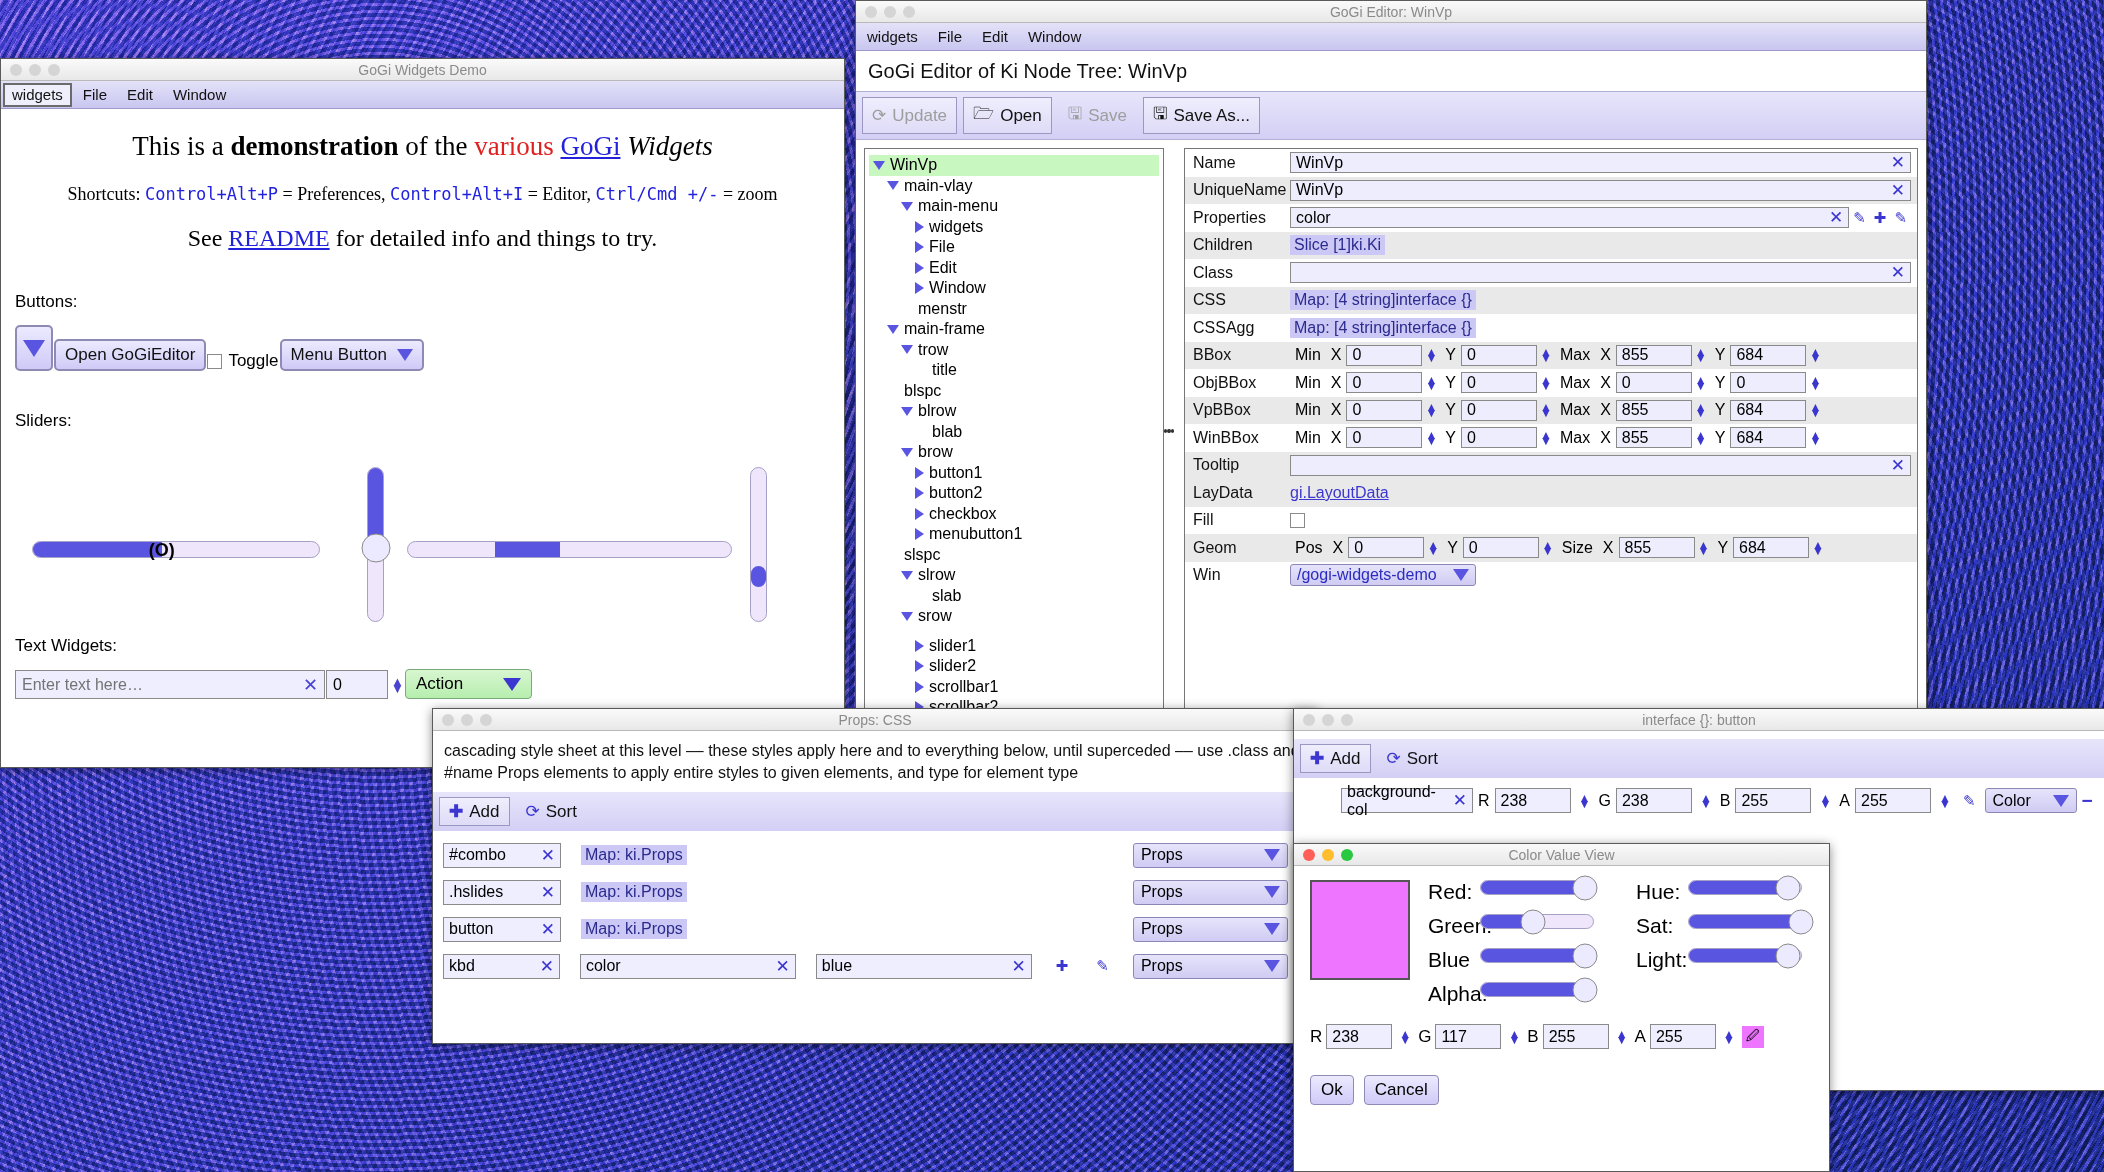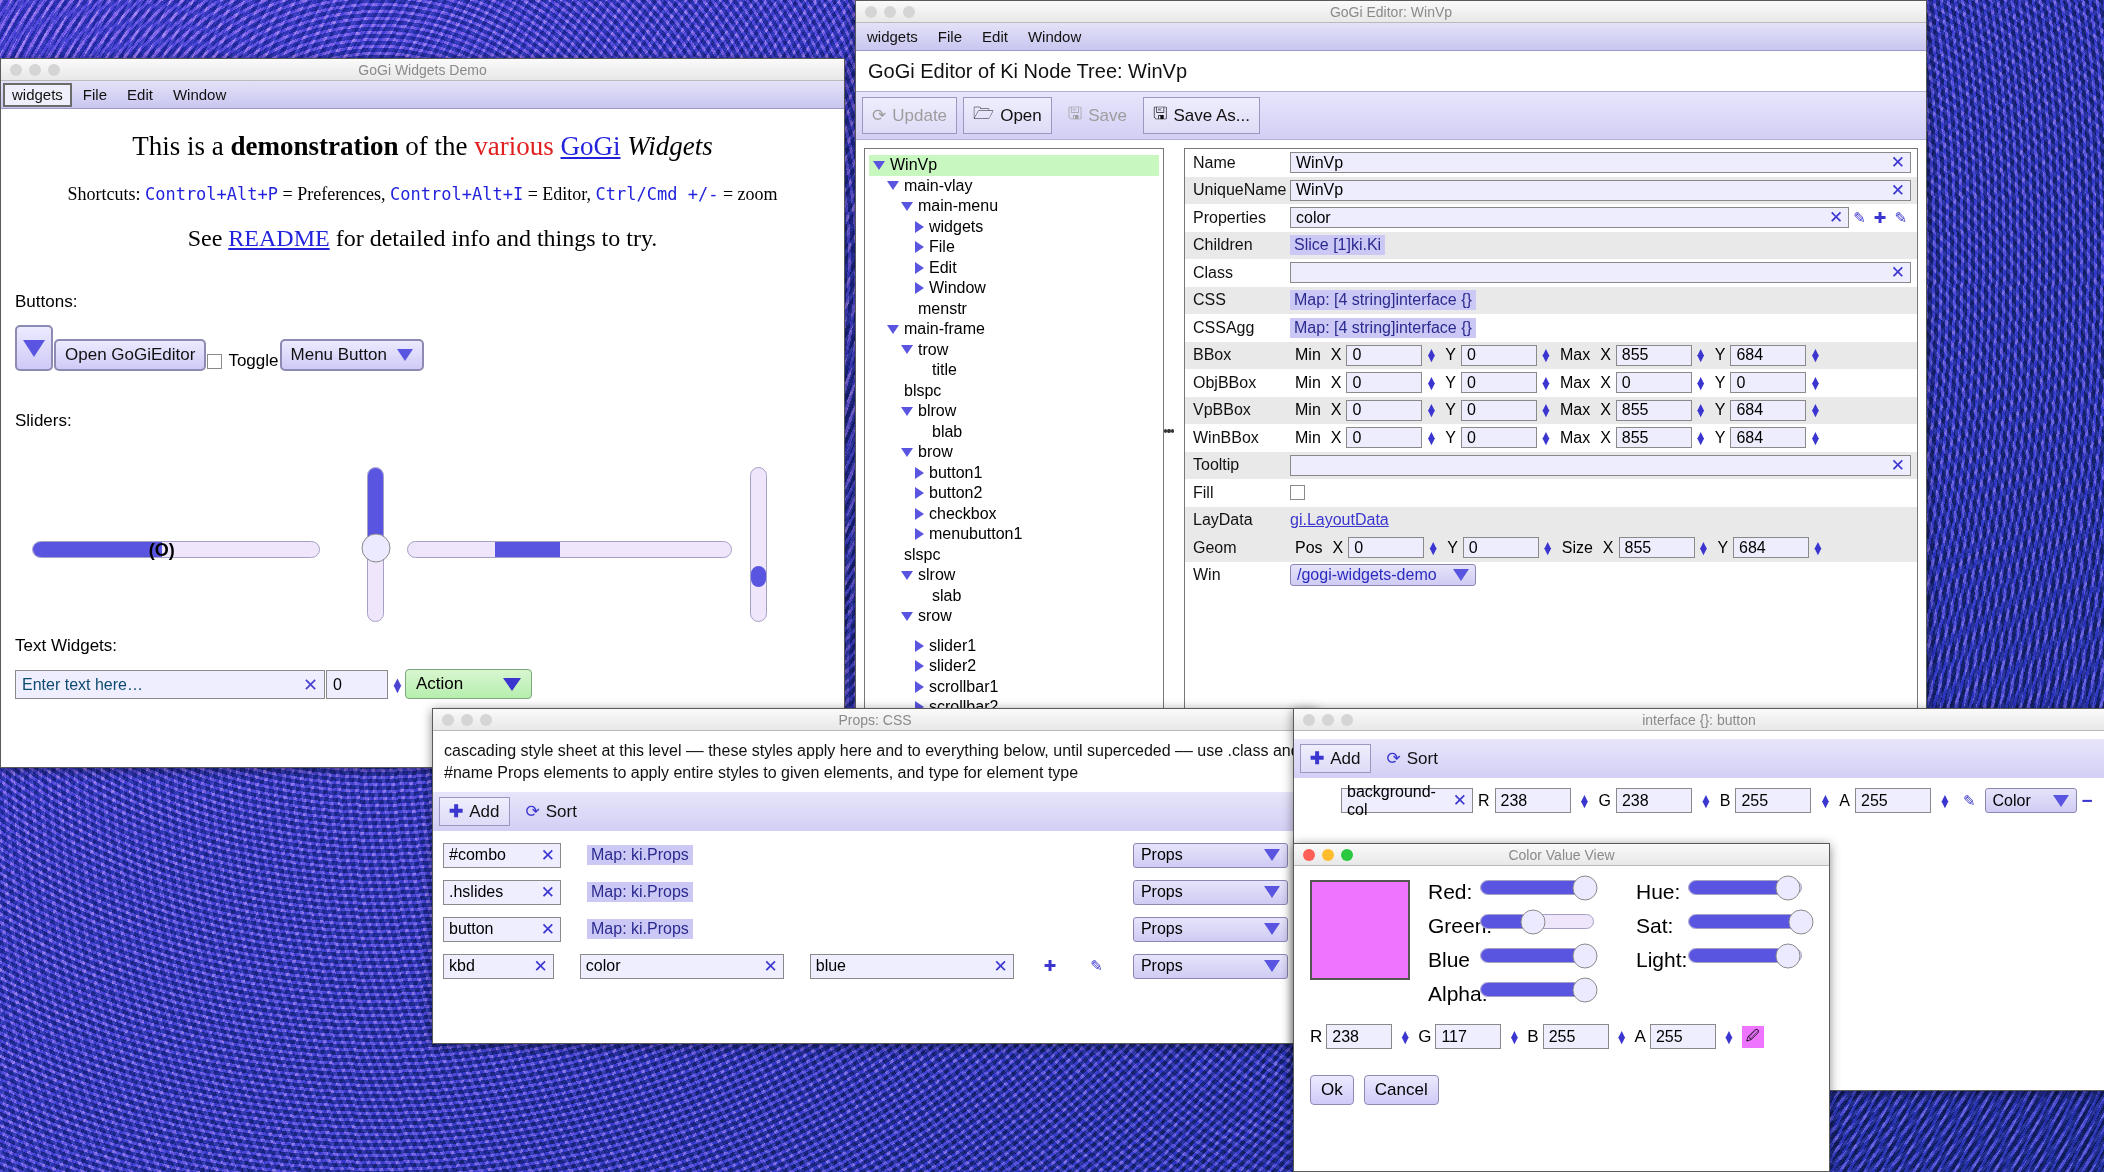--- a/index.html
+++ b/index.html
@@ -81,21 +81,21 @@
   .sl-h .fill.mid{border-radius:0;}
   .sl-knob-txt{position:absolute;top:50%;transform:translate(-50%,-50%);
                font-size:18px;font-weight:bold;color:#000;}
   .sl-v{ width:17px; border-radius:9px; background:#f0e6fb; border:1px solid #a5a0c6; position:relative;}
   .sl-v .fill{position:absolute;left:0;right:0;top:0;background:#5a55e0;border-radius:9px 9px 0 0;}
   .sl-circ{position:absolute;width:29px;height:29px;border-radius:50%;
            background:#eceaff;border:1px solid #8a8a8a;left:50%;transform:translate(-50%,-50%);}
 
   .txtfield{ background:#efeeff; border:1px solid #8a8a8a; height:29px;
              display:flex; align-items:center; padding:0 6px; font-size:16px;}
-  .ph{color:#0c4a6e;}
+  .ph{color:#737373;}
   .xb{color:#4a44d0;font-size:18px;margin-left:auto;padding-left:6px;}
   .spin{display:flex;align-items:center;}
   .spin-arrows{display:flex;flex-direction:column;margin-left:3px;line-height:7px;color:#4a44d0;font-size:13px;}
   .act-btn{background:linear-gradient(#d8f6d0,#b6eeae);border:1px solid #7aa97a;
            border-radius:4px;height:30px;display:flex;align-items:center;
            padding:0 10px;font-size:17px;gap:40px;}
   .tri-sm{width:0;height:0;border-left:9px solid transparent;border-right:9px solid transparent;
           border-top:13px solid #3b36cf;}
 
   
@@ -135,21 +135,21 @@
   .arrs{display:flex;flex-direction:column;color:#3b36cf;font-size:12px;line-height:6px;padding:0 3px;}
   .combo{ background:linear-gradient(#e6e4fb,#cfcbf3); border:1px solid #8a87b5;
           border-radius:3px; height:22px; display:flex;align-items:center;
           padding:0 6px; gap:16px; font-size:16px; color:#2b2bc0;}
 
   
   #props-css{ left:432px; top:708px; width:886px; height:336px;}
   .pc-desc{ padding:9px 11px; font-size:16px; color:#111; line-height:1.35;}
   .pc-toolbar{ background:linear-gradient(#e7e5fb,#d3cff5); padding:5px 6px; display:flex; gap:6px;}
   .pc-rows{ padding:10px; }
-  .pc-row{ display:flex; align-items:center; gap:26px; height:28px; margin-bottom:9px;}
+  .pc-row{ display:flex; align-items:center; gap:20px; height:28px; margin-bottom:9px;}
   .key-in{ background:#efeeff;border:1px solid #8a8a8a;height:25px;width:118px;
            display:flex;align-items:center;padding:0 5px;font-size:16px;}
   .val-in{ background:#efeeff;border:1px solid #8a8a8a;height:25px;width:218px;
            display:flex;align-items:center;padding:0 5px;font-size:16px;}
   .mapval{background:#ccc8f5;color:#2b2b8f;font-size:16px;padding:1px 4px;}
   .pc-combo{ background:linear-gradient(#e6e4fb,#cfcbf3); border:1px solid #8a87b5;
              border-radius:3px; height:25px; width:155px; display:flex;align-items:center;
              justify-content:space-between; padding:0 7px; font-size:16px;}
   .minus{color:#3b36cf;font-size:19px;font-weight:bold;}
 
@@ -653,31 +653,31 @@
         <div class="pname">Tooltip</div>
         <div class="pval">
             <div class="pinput">
           <span></span>
           <span class="xsm">✕</span>
             </div>
           </div>
       </div>
 
 
+      <div class="prow alt">
+        <div class="pname">LayData</div>
+        <div class="pval">
+            <span class="plink">gi.LayoutData</span>
+          </div>
+      </div>
+
       <div class="prow">
         <div class="pname">Fill</div>
         <div class="pval">
             <span class="chk"></span>
-          </div>
-      </div>
-
-      <div class="prow alt">
-        <div class="pname">LayData</div>
-        <div class="pval">
-            <span class="plink">gi.LayoutData</span>
           </div>
       </div>
 
       <div class="prow alt">
         <div class="pname">Geom</div>
         <div class="pval">
           <span class="lbl">Pos</span>
           <span class="lbl">X</span>
           <div class="pinput sm">
               <span>0</span>

